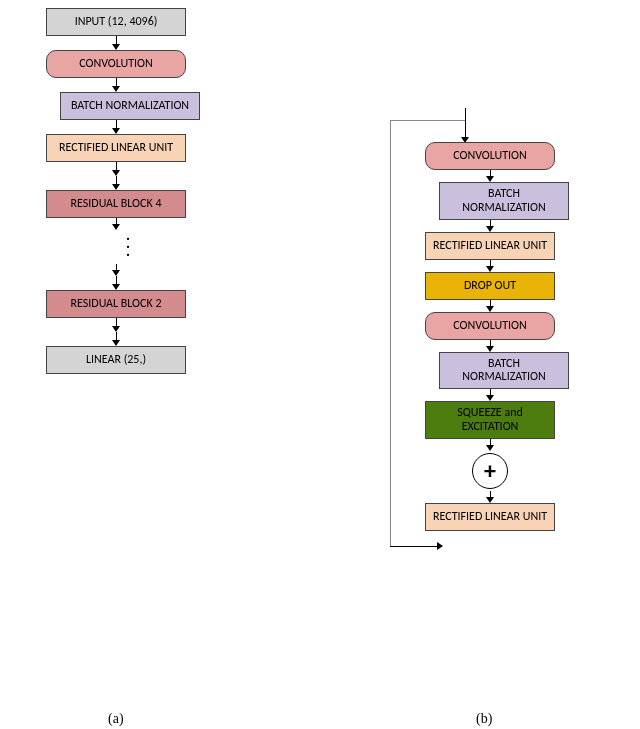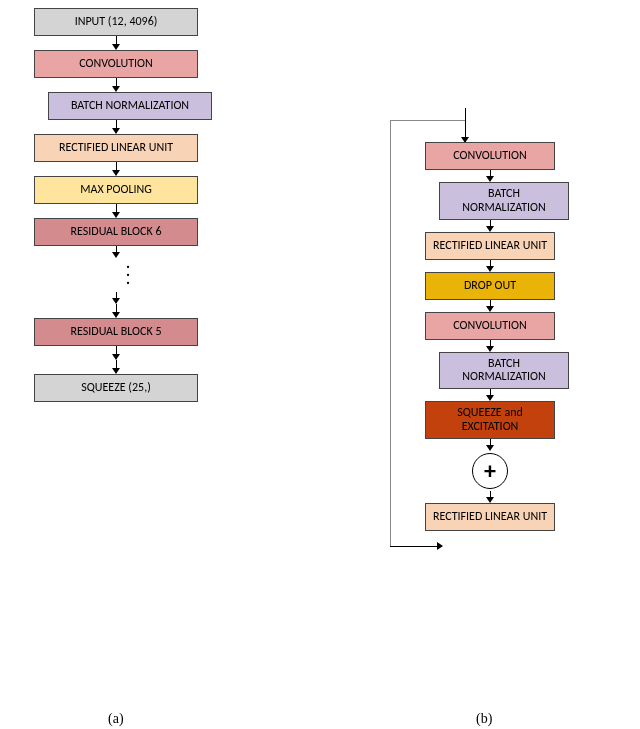--- a/index.html
+++ b/index.html
@@ -33,31 +33,31 @@
     border: 1px solid #444;
     box-sizing: border-box;
     display: flex;
     align-items: center;
     justify-content: center;
     text-align: center;
     padding: 4px 6px;
     font-weight: 400;
     line-height: 1.15;
   }
-  .box-wide { width: 164px; }
+  .box-wide { width: 140px; }
   .box-b   { width: 130px; }
 
   .c-input    { background: #d4d4d4; }
-  .c-conv     { background: #e9a4a4; }
+  .c-conv     { background: #e9a4a4; border-radius: 10px; }
   .c-bn       { background: #cac0de; margin-left: 28px; }
   .c-relu     { background: #f8d3b6; }
   .c-pool     { background: #ffe49e; }
   .c-res      { background: #d48b8e; color:#000; }
   .c-drop     { background: #eab308; }
-  .c-se       { background: #c2410c; color:#000; }
+  .c-se       { background: #4d7c0f; color:#000; }
   .c-fc       { background: #dbe6cc; }
   .c-sigmoid  { background: #d4d4d4; }
 
   .arrow {
     width: 0;
     height: 14px;
     position: relative;
     display: flex;
     justify-content: center;
   }
@@ -176,31 +176,30 @@
 
   <div class="col col-a">
     <div class="box box-wide c-input">INPUT (12, 4096)</div>
     <div class="arrow"></div>
     <div class="box box-wide c-conv">CONVOLUTION</div>
     <div class="arrow"></div>
     <div class="box box-wide c-bn">BATCH NORMALIZATION</div>
     <div class="arrow"></div>
     <div class="box box-wide c-relu">RECTIFIED LINEAR UNIT</div>
     <div class="arrow"></div>
-    <div class="box box-wide c-pool">MAX POOLING</div>
-    <div class="arrow"></div>
-    <div class="box box-wide c-res">RESIDUAL BLOCK 6</div>
+    <div class="arrow"></div>
+    <div class="box box-wide c-res">RESIDUAL BLOCK 4</div>
     <div class="arrow arrow-short"></div>
     <div class="vdots">·<br>·<br>·</div>
     <div class="arrow arrow-short"></div>
     <div class="arrow"></div>
-    <div class="box box-wide c-res">RESIDUAL BLOCK 5</div>
-    <div class="arrow"></div>
-    <div class="arrow"></div>
-    <div class="box box-wide c-sigmoid">SQUEEZE (25,)</div>
+    <div class="box box-wide c-res">RESIDUAL BLOCK 2</div>
+    <div class="arrow"></div>
+    <div class="arrow"></div>
+    <div class="box box-wide c-sigmoid">LINEAR (25,)</div>
   </div>
 
   <div class="entry-line"></div>
   <div class="skip-top"></div>
   <div class="skip-v"></div>
   <div class="skip-bot"></div>
 
   <div class="col col-b">
     <div style="height:34px"></div>
     <div class="box box-b c-conv">CONVOLUTION</div>

